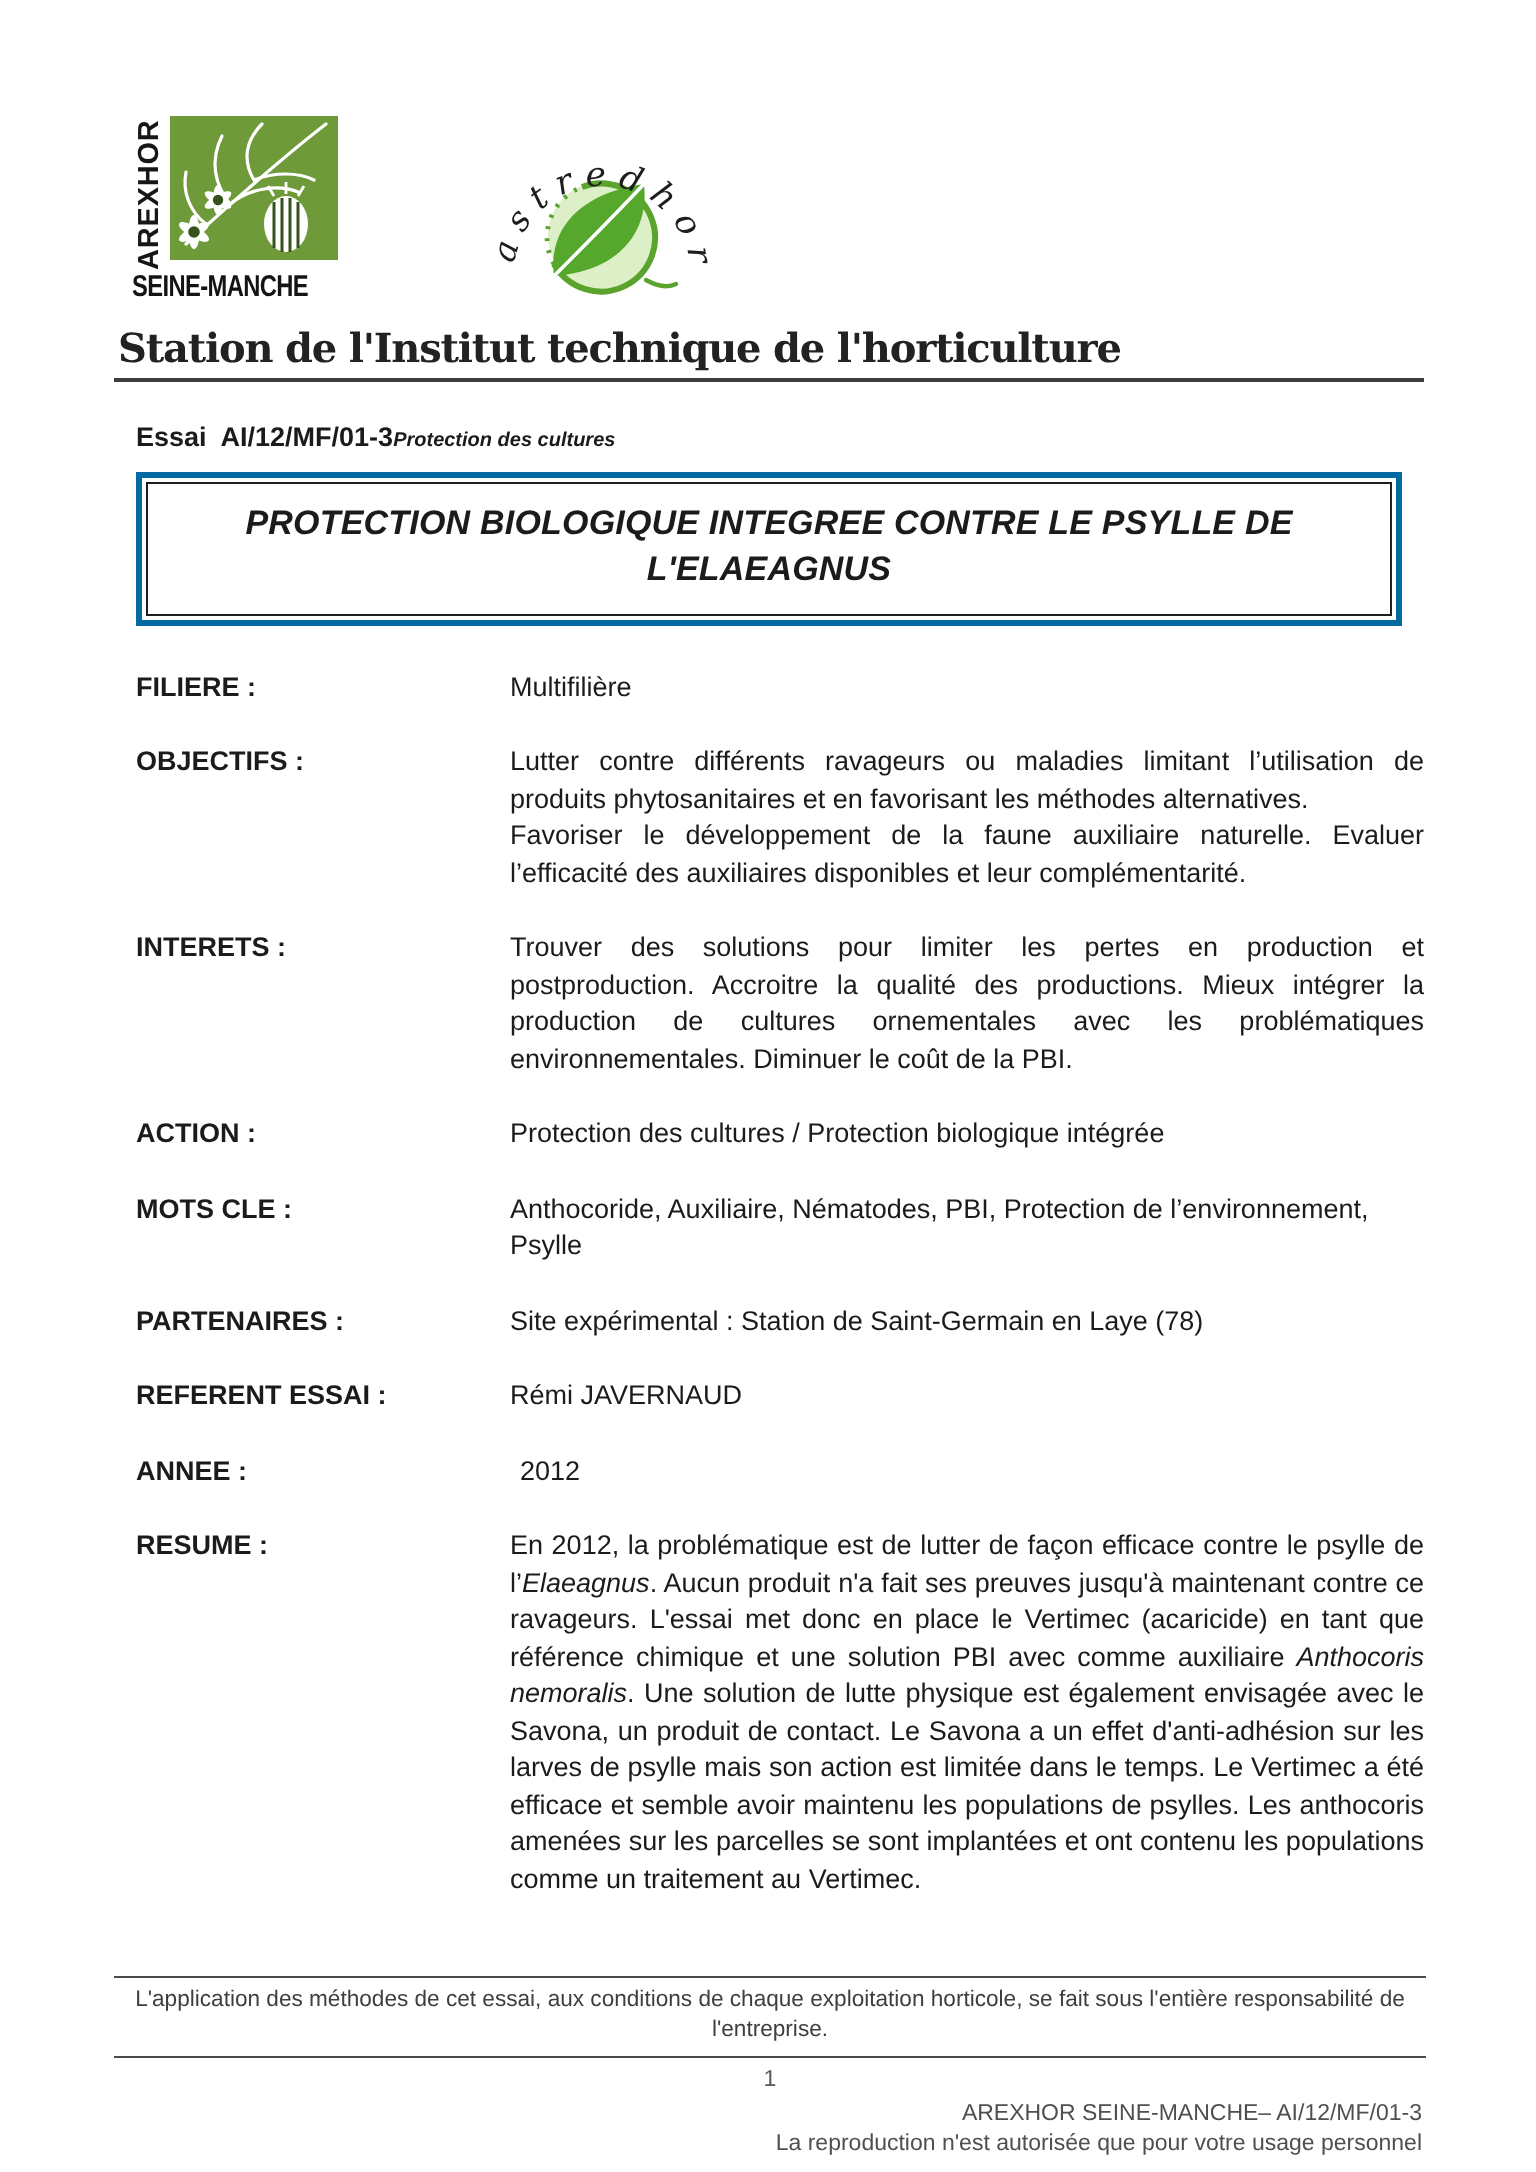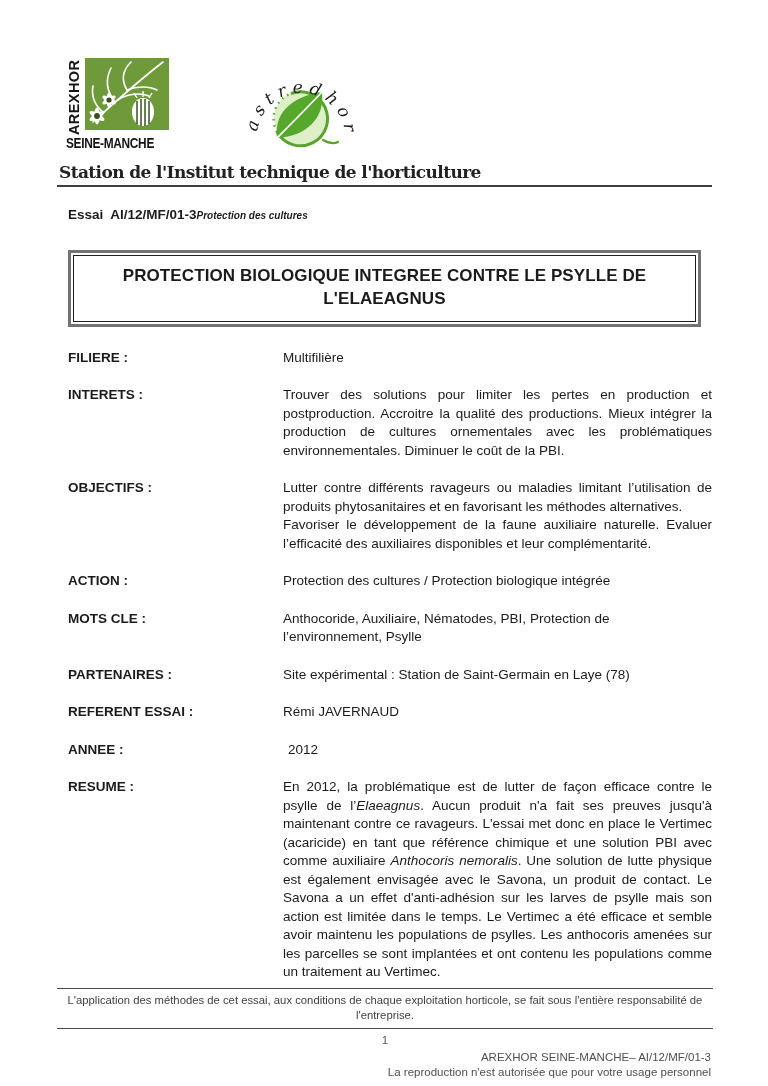--- a/index.html
+++ b/index.html
@@ -16,55 +16,56 @@
     overflow: hidden;
   }
   .content { padding: 0 56px; }
 
   
   .header { padding-top: 52px; margin: 0 56px 0 57px; border-bottom: 2px solid #3d3d3d; }
   .logos { display: flex; align-items: flex-start; height: 108px; }
   .station-caption {
     font-family: "DejaVu Serif", "Liberation Serif", serif;
     font-weight: 600;
-    font-size: 17px;
+    font-size: 20px;
     letter-spacing: -0.6px;
     color: #222;
     margin: 2px 0 3px 2px;
   }
 
   
   .essai-row {
     display: flex; justify-content: flex-start; align-items: baseline;
     margin: 20px 12px 0 12px;
   }
   .essai-code { font-weight: bold; font-size: 13.5px; white-space: pre; }
   .essai-category { font-weight: bold; font-style: italic; font-size: 10px; margin-right: 78px; }
 
   
   .title-box {
-    margin: 28px 11px 0 12px;
-    border: 3px solid #737373;
+    margin: 10px 11px 0 12px;
+    border: 3px solid #0369a1;
     padding: 2px;
+    font-style: italic;
   }
   .title-inner {
     border: 1px solid #1f1f1f;
     padding: 9px 24px 10px 24px;
     text-align: center;
     font-weight: bold;
     font-size: 17px;
     line-height: 1.35;
     letter-spacing: 0.1px;
   }
 
   
   .fields { margin: 22px 0 0 12px; width: 644px; }
   .row { display: flex; align-items: flex-start; margin-bottom: 19px; }
   .label {
-    width: 215px; flex-shrink: 0;
+    width: 187px; flex-shrink: 0;
     font-weight: bold; font-size: 13.5px; line-height: 18.5px;
   }
   .value { flex: 1; font-size: 13.5px; line-height: 18.5px; }
   .value p { text-align: justify; }
   .value .line { text-align: left; }
   .annee-value { padding-left: 5px; }
   .justify { text-align: justify; }
 
   
   .footer {
@@ -174,33 +175,33 @@
     </div>
 
     <div class="fields">
 
       <div class="row">
         <div class="label">FILIERE :</div>
         <div class="value">Multifilière</div>
       </div>
 
       <div class="row">
-        <div class="label">INTERETS :</div>
-        <div class="value justify">Trouver des solutions pour limiter les pertes en production et postproduction. Accroitre la qualité des productions. Mieux intégrer la production de cultures ornementales avec les problématiques environnementales. Diminuer le coût de la PBI.</div>
-      </div>
-
-      <div class="row">
         <div class="label">OBJECTIFS :</div>
         <div class="value">
           <p>Lutter contre différents ravageurs ou maladies limitant l’utilisation de produits phytosanitaires et en favorisant les méthodes alternatives.</p>
           <p>Favoriser le développement de la faune auxiliaire naturelle. Evaluer l’efficacité des auxiliaires disponibles et leur complémentarité.</p>
         </div>
       </div>
 
       <div class="row">
+        <div class="label">INTERETS :</div>
+        <div class="value justify">Trouver des solutions pour limiter les pertes en production et postproduction. Accroitre la qualité des productions. Mieux intégrer la production de cultures ornementales avec les problématiques environnementales. Diminuer le coût de la PBI.</div>
+      </div>
+
+      <div class="row">
         <div class="label">ACTION :</div>
         <div class="value">Protection des cultures / Protection biologique intégrée</div>
       </div>
 
       <div class="row">
         <div class="label">MOTS CLE :</div>
         <div class="value">Anthocoride, Auxiliaire, Nématodes, PBI, Protection de l’environnement, Psylle</div>
       </div>
 
       <div class="row">

